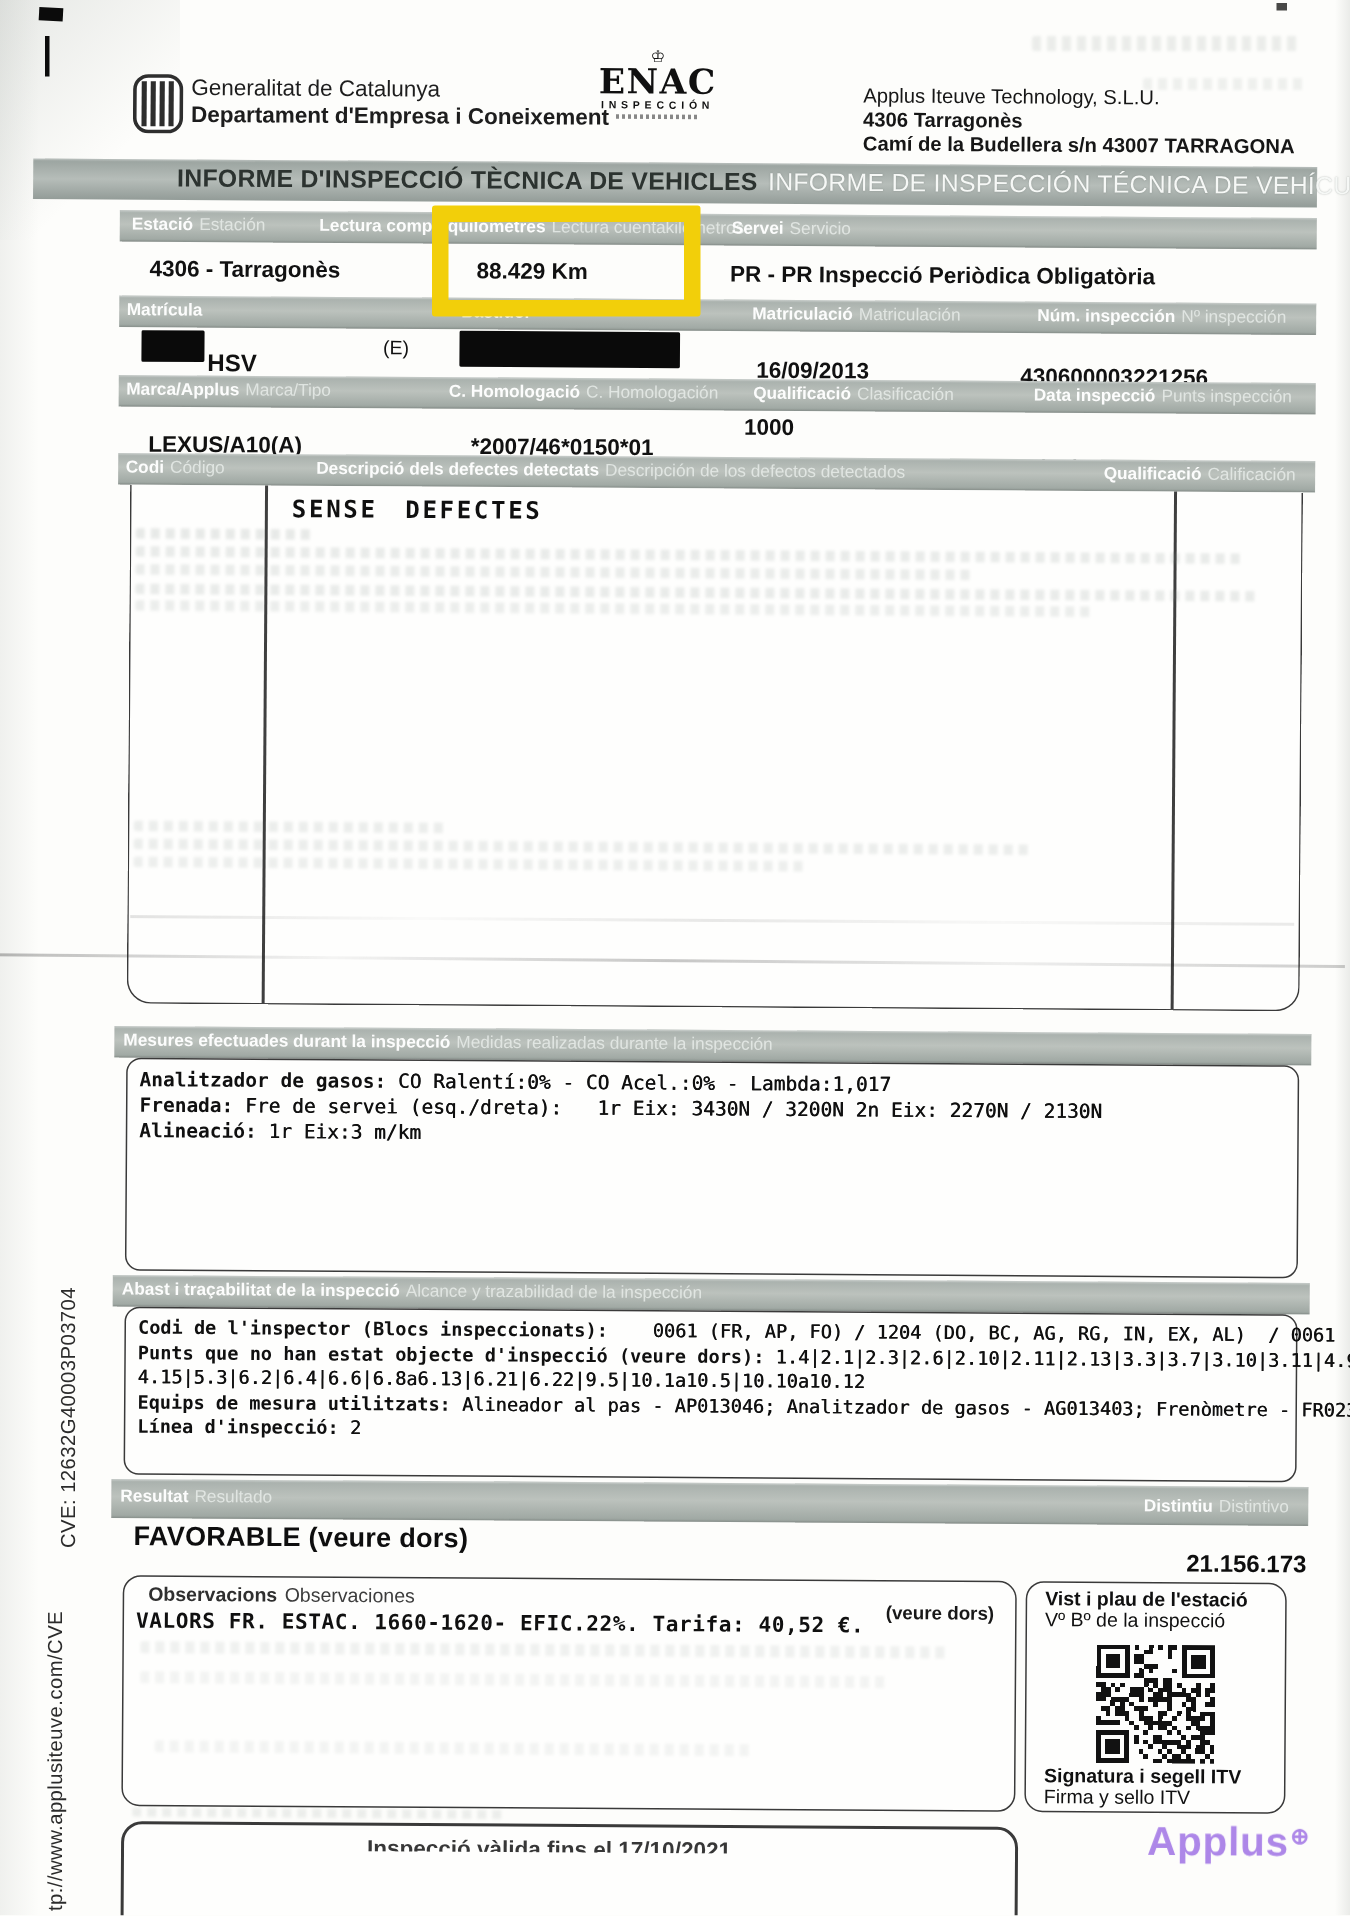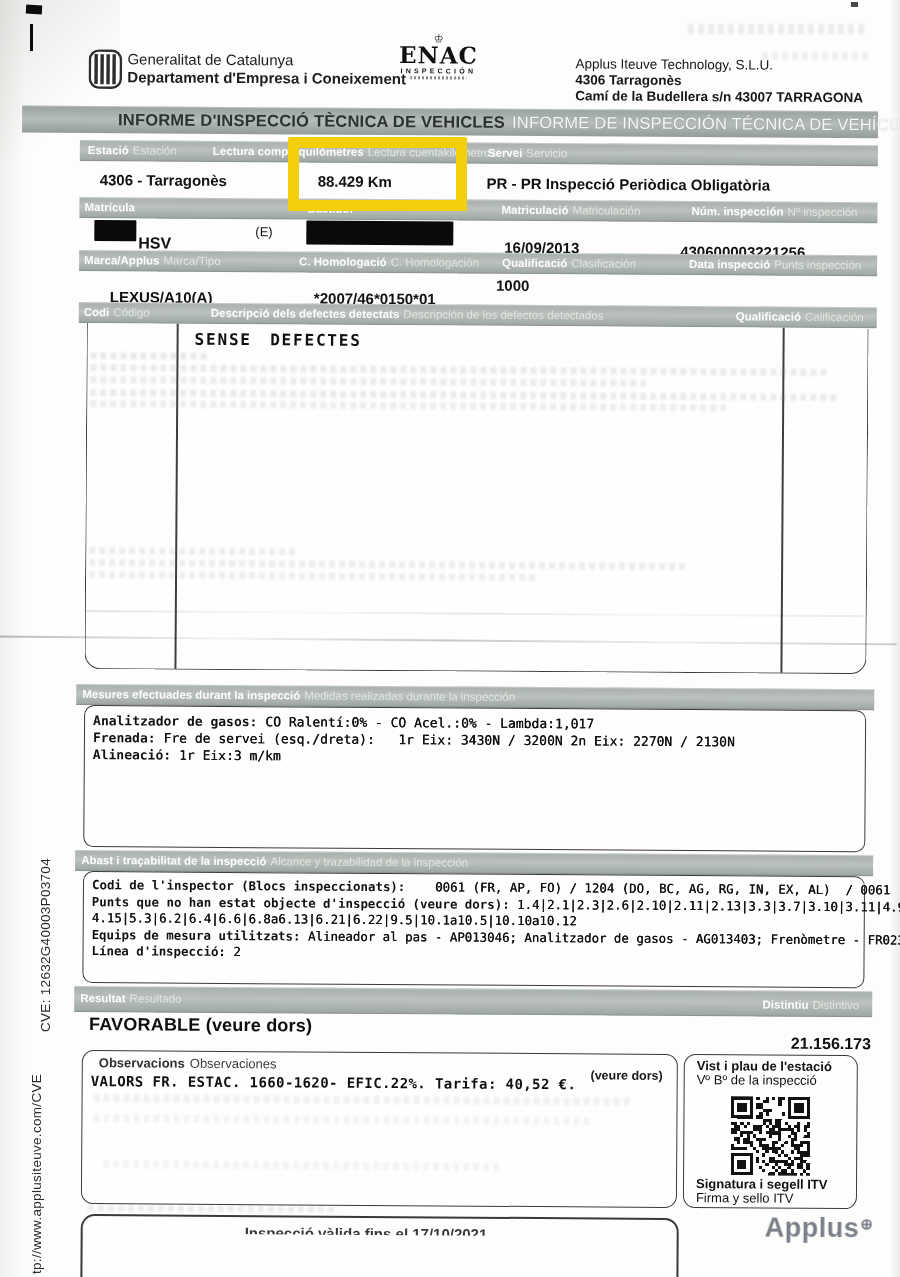--- a/index.html
+++ b/index.html
@@ -77,21 +77,21 @@
 
   .qr-box{left:690px;top:1050px;width:172px;height:152px;border-radius:12px;}
   .qr-box .t{position:absolute;left:12px;font-size:13px;line-height:14.5px;color:#101010;white-space:nowrap;}
   .qr-box .b{font-weight:700;}
   .qr-holder{position:absolute;left:46px;top:41px;width:80px;height:79px;}
 
   .bottom-box{left:88px;top:1214px;width:594px;height:80px;border-width:2.2px;border-radius:14px;}
   .clipline{position:absolute;left:162px;top:7px;width:330px;height:10px;overflow:hidden;opacity:.88;}
   .clipline div{font-size:15px;font-weight:700;color:#1c1c1c;white-space:nowrap;}
 
-  .applus{left:772px;top:1208px;font-size:27px;font-weight:800;color:#0f172a;opacity:.55;filter:blur(.4px);letter-spacing:.5px;white-space:nowrap;}
+  .applus{left:772px;top:1208px;font-size:27px;font-weight:800;color:#6d28d9;opacity:.55;filter:blur(.4px);letter-spacing:.5px;white-space:nowrap;}
   .applus .plus{font-size:15px;vertical-align:8px;margin-left:1px;}
 
   
   .vtext{position:absolute;transform:rotate(-90deg);transform-origin:0 0;font-size:13.5px;color:#2b2b2b;letter-spacing:.3px;white-space:nowrap;}
 
   
   .hilite{position:absolute;left:288px;top:137px;width:179px;height:74px;border:11px solid #F2CF0A;box-sizing:border-box;border-radius:2px;z-index:40;}
 
   .redaction{position:absolute;background:#0a0a0a;border-radius:1px;}
 </style>
@@ -165,21 +165,21 @@
     <div class="redaction" style="left:307px;top:219px;width:147px;height:24px;"></div>
     <div class="val b" style="left:505px;top:222px;">16/09/2013</div>
     <div class="val b" style="left:681px;top:225px;">430600003221256</div>
 
     <div class="gbar" style="left:80px;top:250px;width:798px;height:21px;">
       <div class="lbl" style="left:5px;"><span class="ca">Marca/Applus</span><span class="es">Marca/Tipo</span></div>
       <div class="lbl" style="left:220px;"><span class="ca">C. Homologació</span><span class="es">C. Homologación</span></div>
       <div class="lbl" style="left:423px;"><span class="ca">Qualificació</span><span class="es">Clasificación</span></div>
       <div class="lbl" style="left:610px;"><span class="ca">Data inspecció</span><span class="es">Punts inspección</span></div>
     </div>
-    <div class="val b" style="left:111px;top:274px;text-align:right;">LEXUS/A10(A)</div>
+    <div class="val b" style="left:100px;top:274px;text-align:right;">LEXUS/A10(A)</div>
     <div class="val b" style="left:315px;top:274px;">*2007/46*0150*01</div>
     <div class="val" style="left:497px;top:274px;">1000</div>
     <div class="val b" style="left:677px;top:286px;">17/10/2019 - 08:24:25</div>
 
     <div class="gbar" style="left:80px;top:302px;width:798px;height:21px;">
       <div class="lbl" style="left:5px;"><span class="ca">Codi</span><span class="es">Código</span></div>
       <div class="lbl" style="left:132px;"><span class="ca">Descripció dels defectes detectats</span><span class="es">Descripción de los defectos detectados</span></div>
       <div class="lbl" style="right:13px;"><span class="ca">Qualificació</span><span class="es">Calificación</span></div>
     </div>
 

